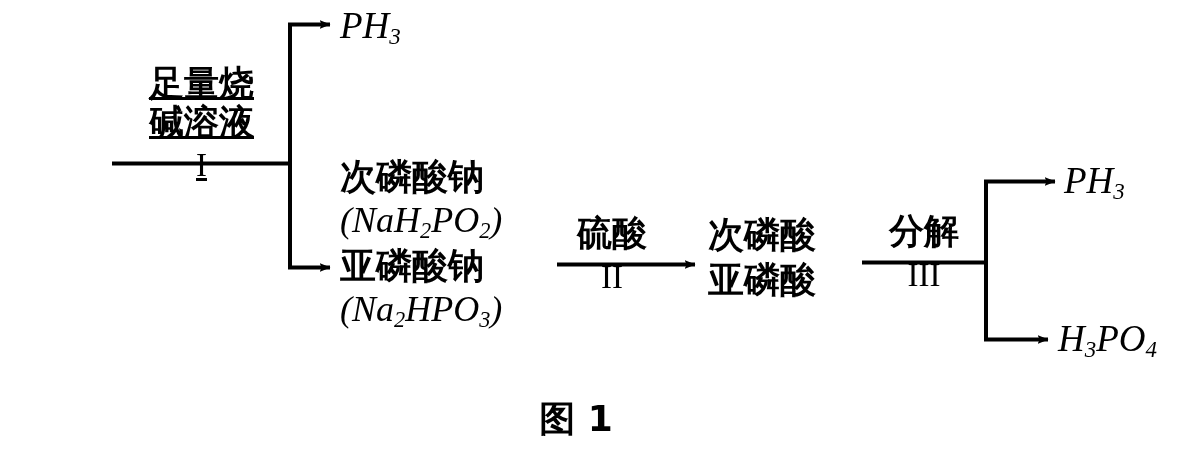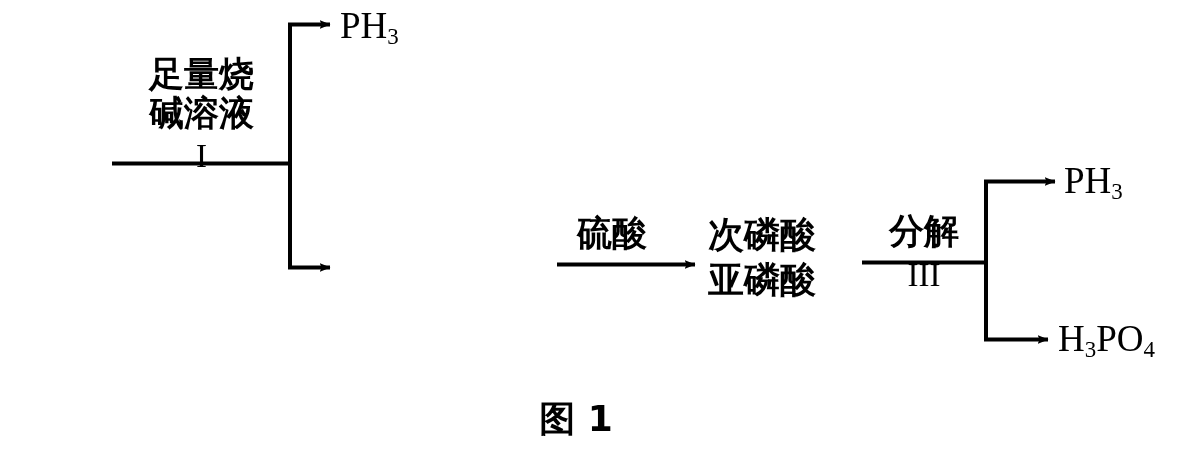--- a/index.html
+++ b/index.html
@@ -17,21 +17,21 @@
     overflow: hidden;
   }
   .node {
     position: absolute;
     text-align: center;
     line-height: 1.12;
     white-space: nowrap;
   }
   .node .ln { display: block; }
   .cjk { font-family: "DejaVu Sans", "Liberation Sans", sans-serif; font-weight: 600; }
-  .formula { font-family: "Liberation Serif", "DejaVu Serif", serif; }
+  .formula { font-family: "Liberation Serif", "DejaVu Serif", serif; font-style: italic; }
   .formula sub {
     font-size: 0.62em;
     vertical-align: -0.28em;
   }
   .cond {
     position: absolute;
     text-align: center;
     white-space: nowrap;
   }
   .cond .above {
@@ -88,33 +88,40 @@
     </g>
 
     <g>
       <line x1="986" y1="180" x2="986" y2="341" stroke="#000000" stroke-width="4"></line>
       <line x1="984" y1="181.5" x2="1055" y2="181.5" stroke="#000000" stroke-width="4" marker-end="url(#arrowhead)"></line>
       <line x1="984" y1="339.5" x2="1048" y2="339.5" stroke="#000000" stroke-width="4" marker-end="url(#arrowhead)"></line>
     </g>
   </svg>
 
 
-  <div class="cond" style="left:112px; top:55px; width:179px;">
+  <div class="cond" style="left:112px; top:64px; width:179px;text-decoration:underline;">
     <span class="above cjk" style="font-size:35px;">足量烧</span>
     <span class="above cjk" style="font-size:35px;">碱溶液</span>
     <span class="below" style="font-size:33px; padding-top:6px;">I</span>
   </div>
 
   <div class="node" style="left:340px; top:5px; font-size:37px; text-align:left;">
     <span class="formula"><span>PH</span><sub>3</sub></span>
   </div>
 
+  <div class="node" style="left:340px; top:155px; text-align:left; font-size:36px; line-height:1.22;">
+    <span class="ln cjk">次磷酸钠</span>
+    <span class="ln formula"><span>(NaH</span><sub>2</sub><span>PO</span><sub>2</sub><span>)</span></span>
+    <span class="ln cjk">亚磷酸钠</span>
+    <span class="ln formula"><span>(Na</span><sub>2</sub><span>HPO</span><sub>3</sub><span>)</span></span>
+  </div>
 
   <div class="cond" style="left:557px; top:214px; width:110px;">
     <span class="above cjk" style="font-size:35px;">硫酸</span>
+    <span class="below" style="font-size:33px; padding-top:6px;">II</span>
   </div>
 
   <div class="node" style="left:708px; top:213px; text-align:center; font-size:36px; line-height:1.24;">
     <span class="ln cjk">次磷酸</span>
     <span class="ln cjk">亚磷酸</span>
   </div>
 
   <div class="cond" style="left:862px; top:212px; width:124px;">
     <span class="above cjk" style="font-size:35px;text-align:center;">分解</span>
     <span class="below" style="font-size:33px; padding-top:6px;">III</span>

